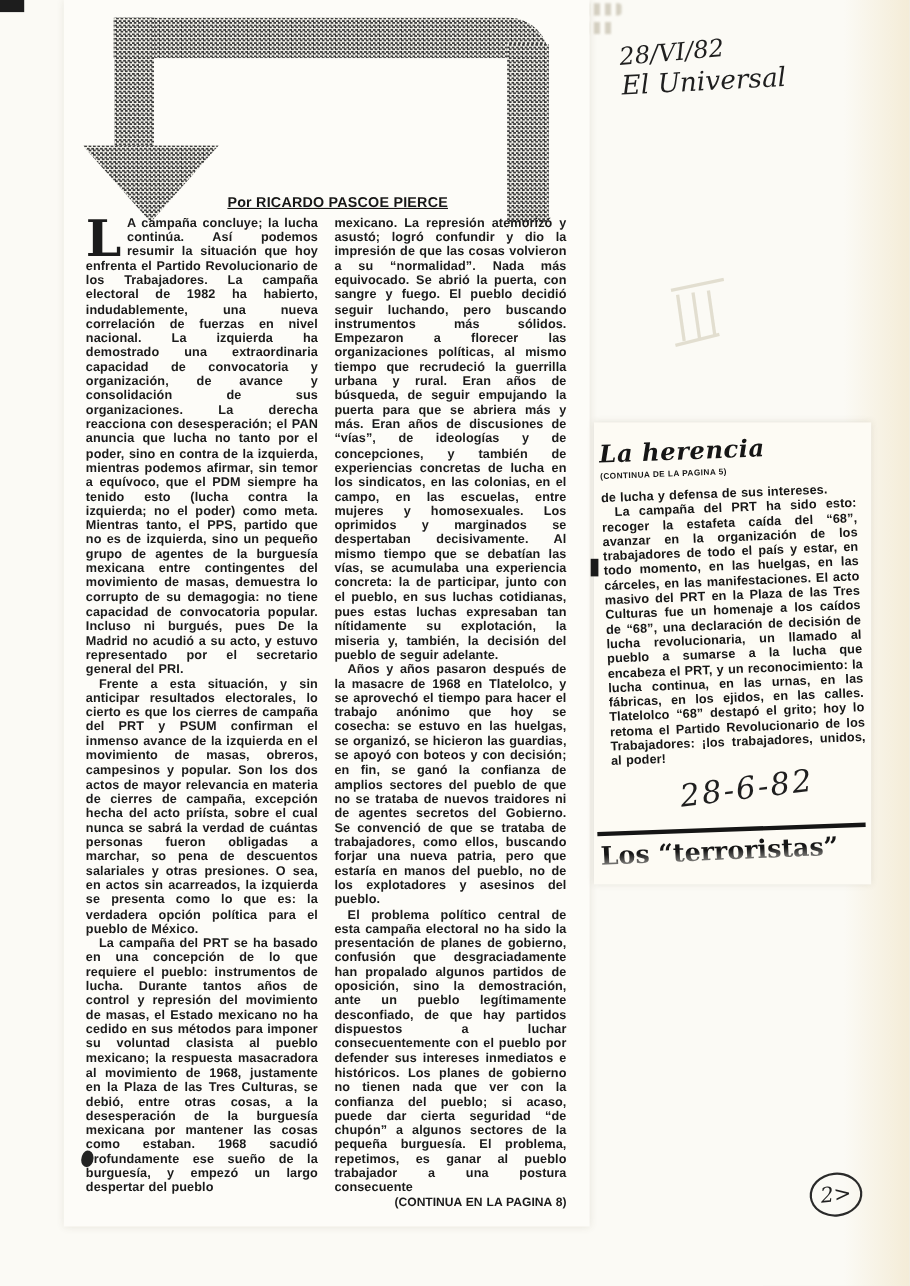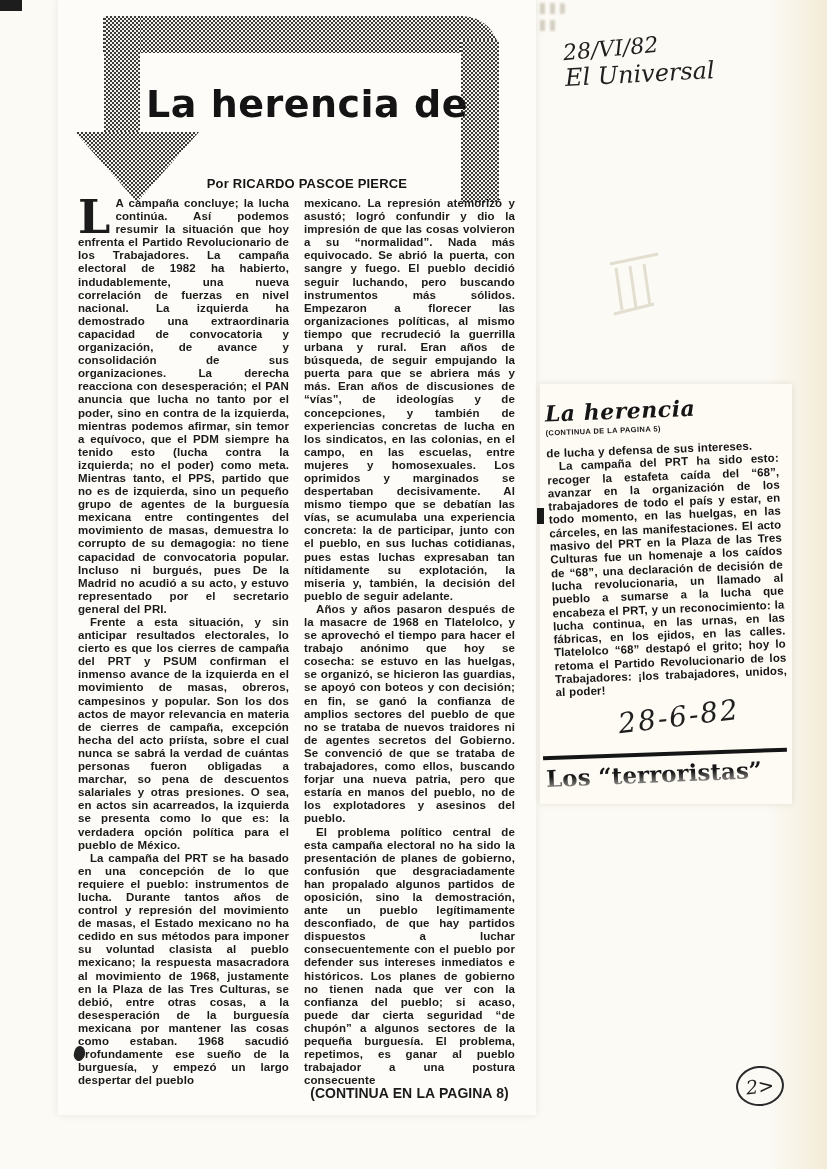--- a/index.html
+++ b/index.html
@@ -24,32 +24,32 @@
     border-top-right-radius:42px;}
   .band-right{position:absolute;left:461px;top:40px;width:38px;height:162px;}
   .band-left{position:absolute;left:104px;top:16px;width:36px;height:120px;}
   .arrow-head{position:absolute;left:75px;top:132px;width:124px;height:70px;
     clip-path:polygon(0 0,100% 0,50% 100%);}
 
   .title{position:absolute;left:142px;top:82px;width:330px;text-align:center;
     font-family:"DejaVu Sans",sans-serif;font-weight:bold;font-size:38px;
     line-height:44px;letter-spacing:.5px;color:#141414;}
   .byline{position:absolute;left:142px;top:176px;width:330px;text-align:center;
-    font-weight:bold;font-size:13px;letter-spacing:.2px;}
+    font-weight:bold;font-size:13px;letter-spacing:.2px;text-decoration:underline;}
 
   .col{position:absolute;top:197px;width:211px;text-align:justify;
     font-weight:bold;font-size:11.5px;line-height:13.1px;
     letter-spacing:.1px;word-spacing:.5px;color:#1b1b1b;}
   .col p{margin:0;}
   .col p.indent{text-indent:12px;}
   .col1{left:78px;}
   .col2{left:304px;}
   .dropcap{float:left;font-size:46px;line-height:36px;padding:2px 5px 0 0;
     font-weight:bold;font-family:"DejaVu Serif",serif;}
-  .cont-note{text-align:center;font-size:14px;margin-top:3px;letter-spacing:0;}
+  .cont-note{text-align:right;font-size:11px;margin-top:3px;letter-spacing:0;}
 
   
   .hand{font-family:"DejaVu Serif",serif;font-style:italic;color:#1f1f1f;}
   .hw-date-top{position:absolute;left:563px;top:36px;font-size:22px;transform:rotate(-5deg);}
   .hw-source{position:absolute;left:565px;top:60px;font-size:24px;transform:rotate(-3deg);}
   .hw-date-bottom{position:absolute;left:618px;top:700px;font-size:28px;transform:rotate(-7deg);letter-spacing:2px;}
   .page-stamp{position:absolute;left:736px;top:1066px;width:44px;height:36px;
     border:2.5px solid #2a2a2a;border-radius:50%;display:flex;align-items:center;
     justify-content:center;font-size:19px;transform:rotate(-6deg);}
 
@@ -94,21 +94,20 @@
   <div class="bleed b3"></div>
 
   <div class="clip-main"></div>
 
   <div class="halftone band-top"></div>
   <div class="halftone band-right"></div>
   <div class="halftone band-left"></div>
   <div class="halftone arrow-head"></div>
 
   <div class="title">
-    <div>La herencia de</div>
   </div>
   <div class="byline">Por RICARDO PASCOE PIERCE</div>
 
   <div class="hand hw-date-top">28/VI/82</div>
   <div class="hand hw-source">El Universal</div>
 
   <svg class="tally" viewBox="0 0 64 66">
     <g stroke="#cfc8b2" stroke-width="3" fill="none">
       <line x1="10" y1="12" x2="58" y2="2"></line>
       <line x1="22" y1="58" x2="16" y2="16"></line>

